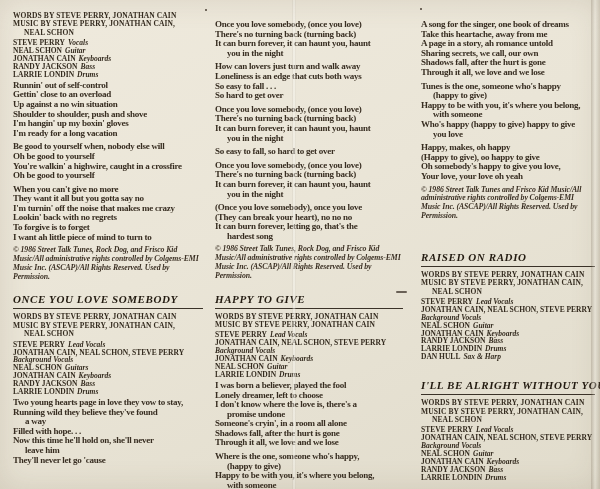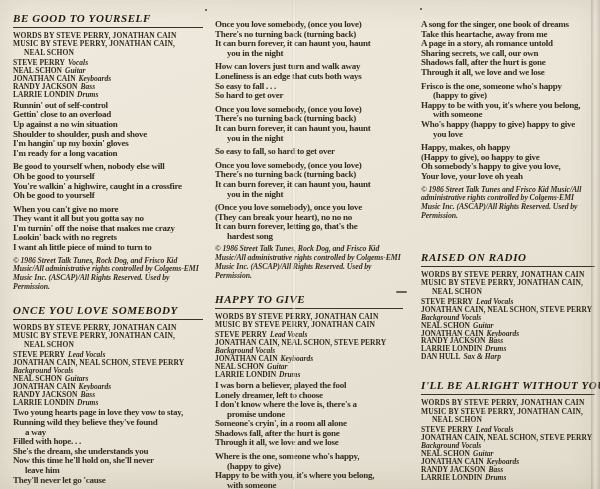--- a/index.html
+++ b/index.html
@@ -48,23 +48,20 @@
   .speck{position:absolute;background:#4a4036;border-radius:50%;pointer-events:none}
   .speck-1{left:205px;top:9px;width:2px;height:2px}
   .speck-2{left:420px;top:8px;width:2px;height:2px}
   .speck-3{left:396px;top:291px;width:11px;height:2px;border-radius:1px;opacity:.8}
 </style>
 </head>
 <body>
 
 <div class="sheet">
   <div class="col col-1">
-      <div class="song-title-block">
-        <div class="song-title">BE GOOD TO YOURSELF</div>
-      </div>
       <div class="credits-block">
         <div class="credit-line">WORDS BY STEVE PERRY, JONATHAN CAIN</div>
         <div class="credit-line">MUSIC BY STEVE PERRY, JONATHAN CAIN,</div>
         <div class="credit-line ind">NEAL SCHON</div>
       </div>
       <div class="musicians-block">
         <div class="musician-line"><span class="m-name">STEVE PERRY</span><span class="m-role">Vocals</span></div>
         <div class="musician-line"><span class="m-name">NEAL SCHON</span><span class="m-role">Guitar</span></div>
         <div class="musician-line"><span class="m-name">JONATHAN CAIN</span><span class="m-role">Keyboards</span></div>
         <div class="musician-line"><span class="m-name">RANDY JACKSON</span><span class="m-role">Bass</span></div>
@@ -82,20 +79,21 @@
         <div class="lyric-line">Be good to yourself when, nobody else will</div>
         <div class="lyric-line">Oh be good to yourself</div>
         <div class="lyric-line">You're walkin' a highwire, caught in a crossfire</div>
         <div class="lyric-line">Oh be good to yourself</div>
       </div>
       <div class="verse-block">
         <div class="lyric-line">When you can't give no more</div>
         <div class="lyric-line">They want it all but you gotta say no</div>
         <div class="lyric-line">I'm turnin' off the noise that makes me crazy</div>
         <div class="lyric-line">Lookin' back with no regrets</div>
+        <div class="lyric-line">To forgive is to forget</div>
         <div class="lyric-line">I want ah little piece of mind to turn to</div>
       </div>
       <div class="copyright">© 1986 Street Talk Tunes, Rock Dog, and Frisco Kid Music/All administrative rights controlled by Colgems-EMI Music Inc. (ASCAP)/All Rights Reserved. Used by Permission.</div>
       <div class="song-title-block">
         <div class="song-title">ONCE YOU LOVE SOMEBODY</div>
       </div>
       <div class="credits-block">
         <div class="credit-line">WORDS BY STEVE PERRY, JONATHAN CAIN</div>
         <div class="credit-line">MUSIC BY STEVE PERRY, JONATHAN CAIN,</div>
         <div class="credit-line ind">NEAL SCHON</div>
@@ -107,21 +105,20 @@
         <div class="musician-line"><span class="m-name">NEAL SCHON</span><span class="m-role">Guitars</span></div>
         <div class="musician-line"><span class="m-name">JONATHAN CAIN</span><span class="m-role">Keyboards</span></div>
         <div class="musician-line"><span class="m-name">RANDY JACKSON</span><span class="m-role">Bass</span></div>
         <div class="musician-line"><span class="m-name">LARRIE LONDIN</span><span class="m-role">Drums</span></div>
       </div>
       <div class="verse-block">
         <div class="lyric-line">Two young hearts page in love they vow to stay,</div>
         <div class="lyric-line">Running wild they believe they've found</div>
         <div class="lyric-line ind">a way</div>
         <div class="lyric-line">Filled with hope. . .</div>
-        <div class="lyric-line">She's the dream, she understands you</div>
         <div class="lyric-line">Now this time he'll hold on, she'll never</div>
         <div class="lyric-line ind">leave him</div>
         <div class="lyric-line">They'll never let go 'cause</div>
       </div>
     </div>
   <div class="col col-2">
       <div class="verse-block">
         <div class="lyric-line">Once you love somebody, (once you love)</div>
         <div class="lyric-line">There's no turning back (turning back)</div>
         <div class="lyric-line">It can burn forever, it can haunt you, haunt</div>
@@ -189,21 +186,21 @@
   <div class="col col-3">
       <div class="verse-block">
         <div class="lyric-line">A song for the singer, one book of dreams</div>
         <div class="lyric-line">Take this heartache, away from me</div>
         <div class="lyric-line">A page in a story, ah romance untold</div>
         <div class="lyric-line">Sharing secrets, we call, our own</div>
         <div class="lyric-line">Shadows fall, after the hurt is gone</div>
         <div class="lyric-line">Through it all, we love and we lose</div>
       </div>
       <div class="verse-block">
-        <div class="lyric-line">Frisco is the one, someone who's happy</div>
+        <div class="lyric-line">Tunes is the one, someone who's happy</div>
         <div class="lyric-line ind">(happy to give)</div>
         <div class="lyric-line">Happy to be with you, it's where you belong,</div>
         <div class="lyric-line ind">with someone</div>
         <div class="lyric-line">Who's happy (happy to give) happy to give</div>
         <div class="lyric-line ind">you love</div>
       </div>
       <div class="verse-block">
         <div class="lyric-line">Happy, makes, oh happy</div>
         <div class="lyric-line">(Happy to give), oo happy to give</div>
         <div class="lyric-line">Oh somebody's happy to give you love,</div>

